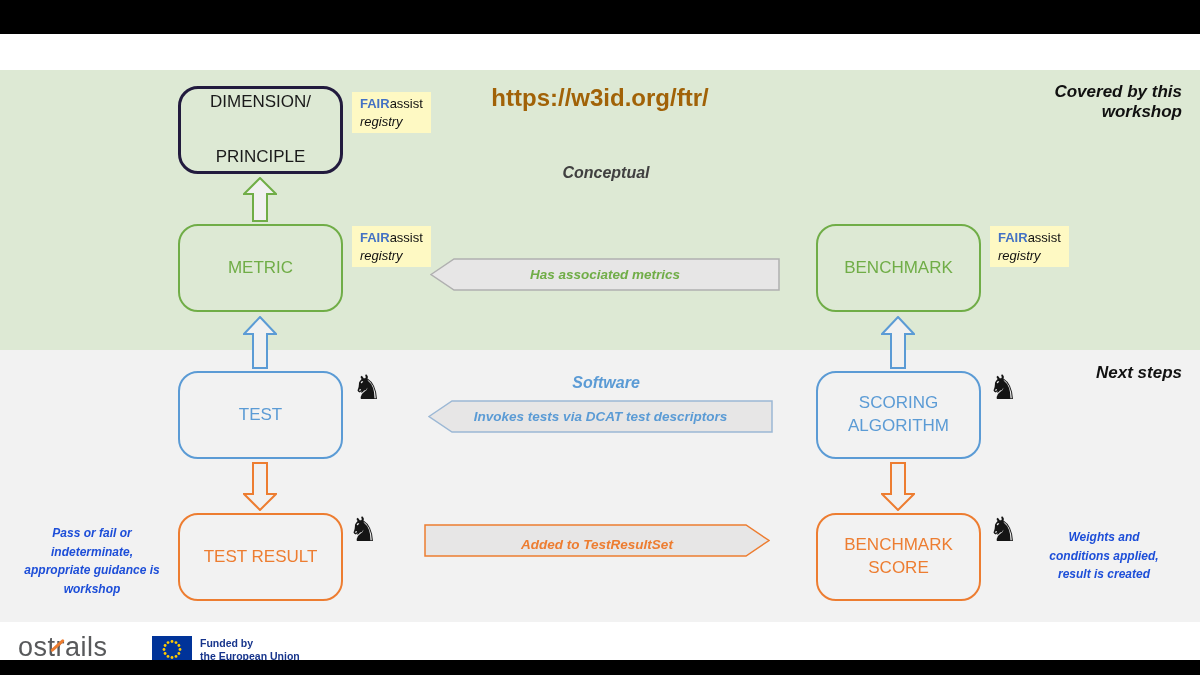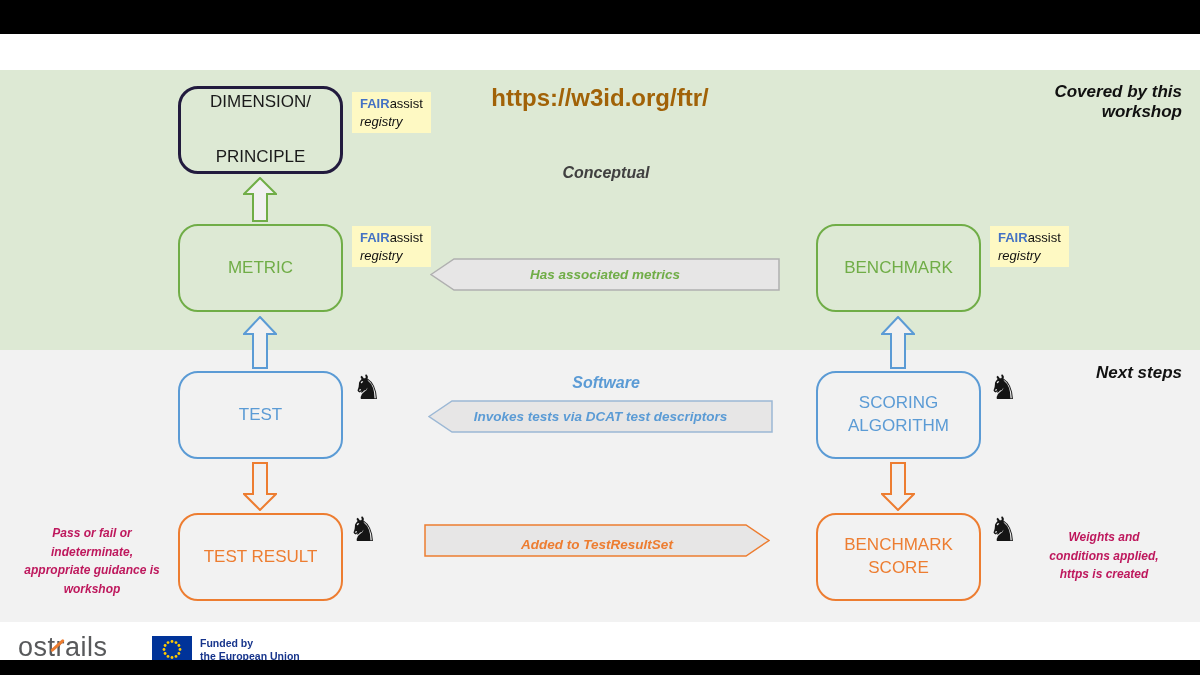--- a/index.html
+++ b/index.html
@@ -44,21 +44,21 @@
   .banner svg{position:absolute;left:0;top:0;}
   .btext{position:absolute;left:0;top:0;width:100%;height:100%;
          display:flex;align-items:center;justify-content:center;
          font-style:italic;font-weight:bold;font-size:13.5px;}
   .btext.green{color:#70ad47;}
   .btext.blue{color:#5b9bd5;}
   .btext.orange{color:#ed7d31;}
 
   .knight{position:absolute;font-size:34px;line-height:1;color:#151515;}
 
-  .note{position:absolute;color:#be185d;font-style:italic;font-weight:bold;
+  .note{position:absolute;color:#1d4ed8;font-style:italic;font-weight:bold;
         font-size:12px;text-align:center;line-height:1.55;}
   .note.left{left:8px;top:524px;width:168px;}
   .note.right{left:1020px;top:528px;width:168px;}
 
   .logo{position:absolute;left:18px;top:632px;font-size:27px;color:#58595b;
         letter-spacing:0.5px;font-weight:500;}
   .logo-slash{position:absolute;left:31px;top:12px;width:17px;height:3px;
               background:#ed7d31;transform:rotate(-42deg);border-radius:2px;}
   .euflag{position:absolute;left:152px;top:636px;width:40px;height:27px;background:#003399;}
   .funding{position:absolute;left:200px;top:637px;font-size:10.5px;font-weight:bold;
@@ -170,21 +170,21 @@
 
   <div class="note left">
     <div>Pass or fail or</div>
     <div>indeterminate,</div>
     <div>appropriate guidance is</div>
     <div>workshop</div>
   </div>
   <div class="note right">
     <div>Weights and</div>
     <div>conditions applied,</div>
-    <div>https is created</div>
+    <div>result is created</div>
   </div>
 
   <div class="logo">
     <span>os</span><span>trails</span>
     <span class="logo-slash"></span>
   </div>
   <div class="euflag">
     <svg width="40" height="27">
       <g fill="#ffcc00">
         <circle cx="20" cy="5.5" r="1.4"></circle>

